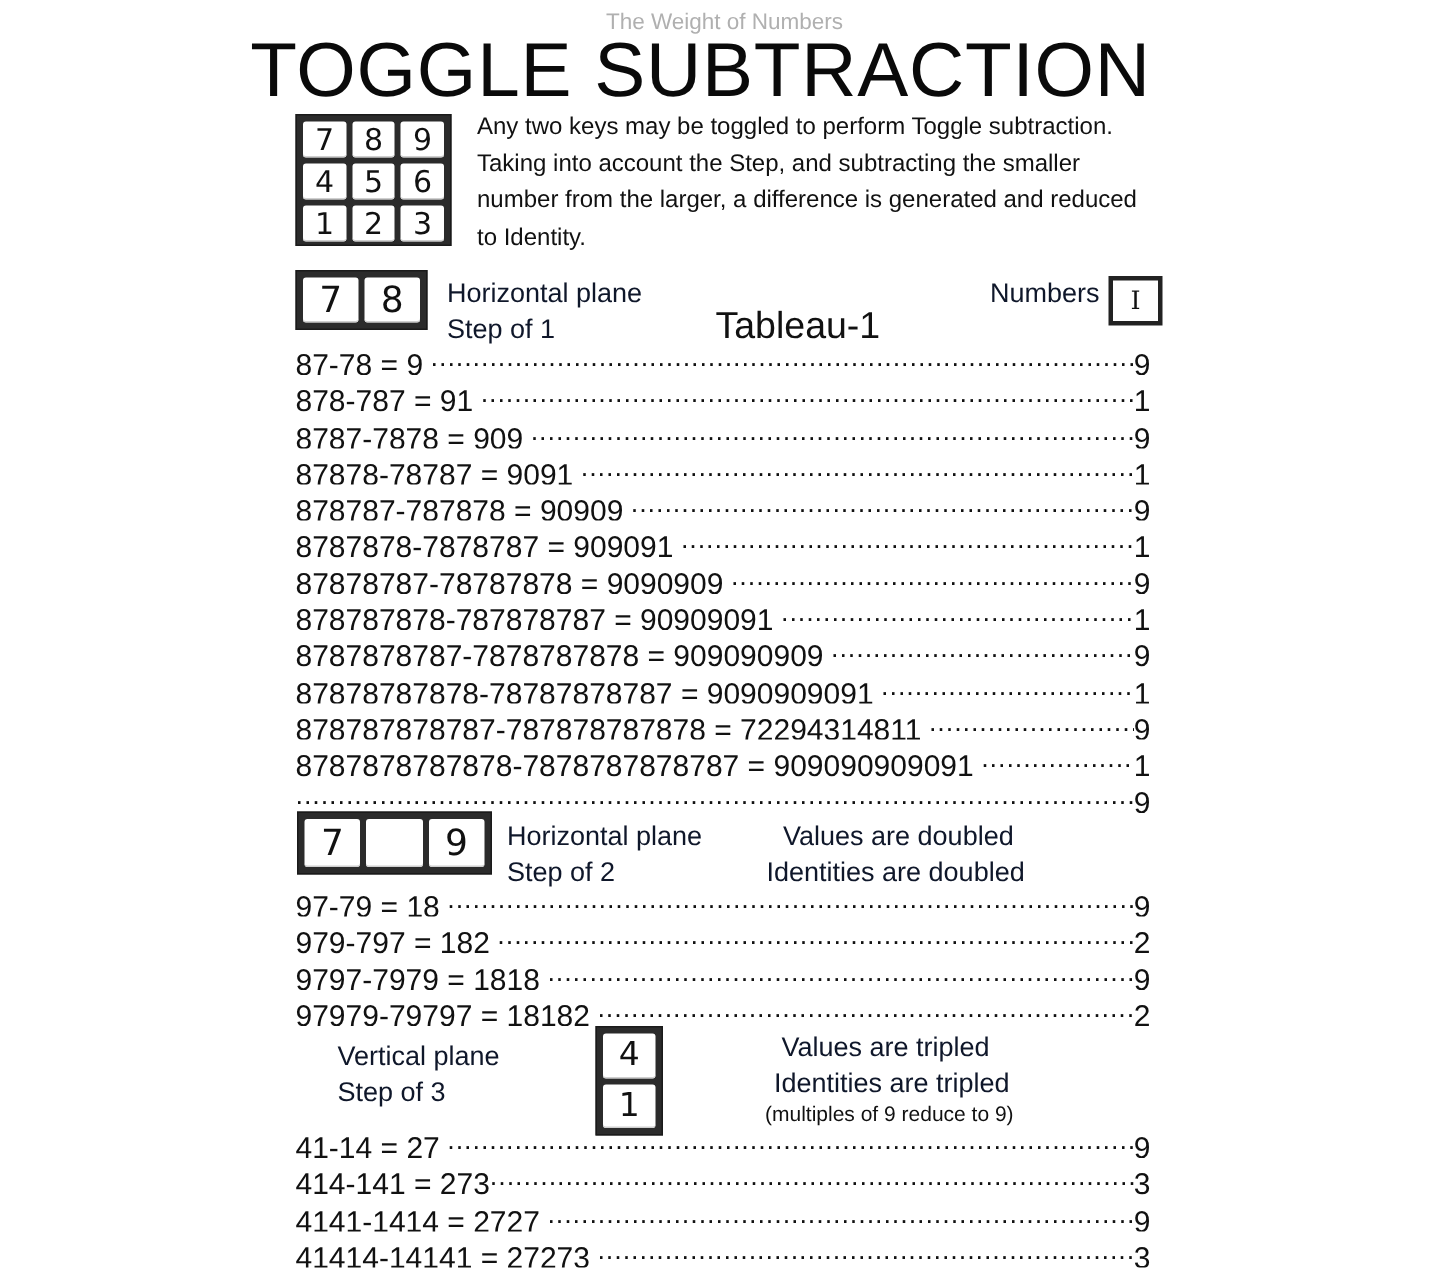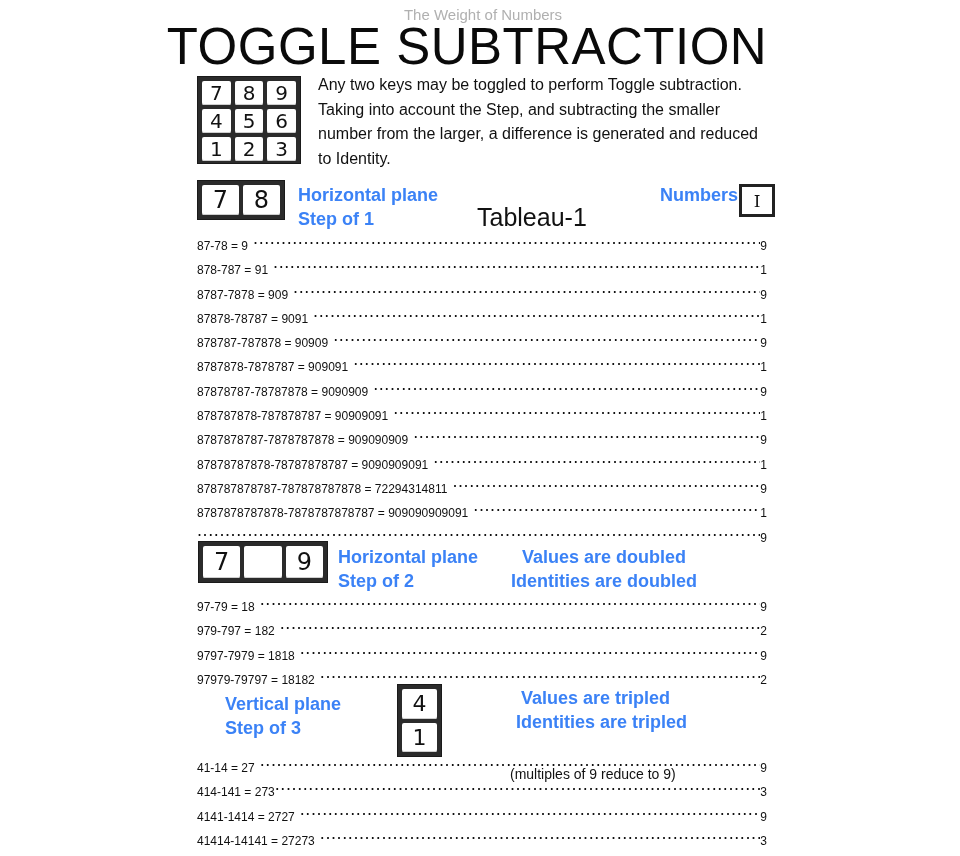--- a/index.html
+++ b/index.html
@@ -42,28 +42,28 @@
     .triple79 .key { font-size: 24px; }
     .vert41 { left: 397px; top: 684px; width: 45px; height: 73px;
       grid-template-rows: 1fr 1fr; }
     .vert41 .key { font-size: 22px; }
     .identity-box {
       left: 739px; top: 184px; width: 36px; height: 33px; box-sizing: border-box;
       border: 3px solid #222; background: #fff;
       display: flex; align-items: center; justify-content: center;
       font-family: "DejaVu Serif", serif; font-size: 17px;
     }
-    .label { font-size: 18px; line-height: 24px; color: #3b82f6; white-space: nowrap; font-weight: bold; }
+    .label { font-size: 18px; line-height: 24px; color: #0f172a; white-space: nowrap; }
     .tableau { font-size: 25px; color: #111; white-space: nowrap; }
-    .small { font-size: 14px; color: #111; white-space: nowrap; margin-top: 32px; }
+    .small { font-size: 14px; color: #111; white-space: nowrap; }
     
     .rows { left: 197px; width: 570px; }
     .row {
       display: flex; align-items: baseline; height: 24.3px;
-      font-size: 12px; line-height: 24.3px; white-space: nowrap; overflow: hidden;
+      font-size: 20px; line-height: 24.3px; white-space: nowrap; overflow: hidden;
     }
     .row .eq { flex: 0 0 auto; padding-right: 5px; }
     .row .dots {
       flex: 1 1 auto; overflow: hidden; position: relative; height: 24px;
     }
     .row .dots::before {
       content: "........................................................................................................................................................................................................................";
       position: absolute; left: 0; top: 0; letter-spacing: 0.6px; line-height: 24.3px;
       font-size: 18px;
     }

